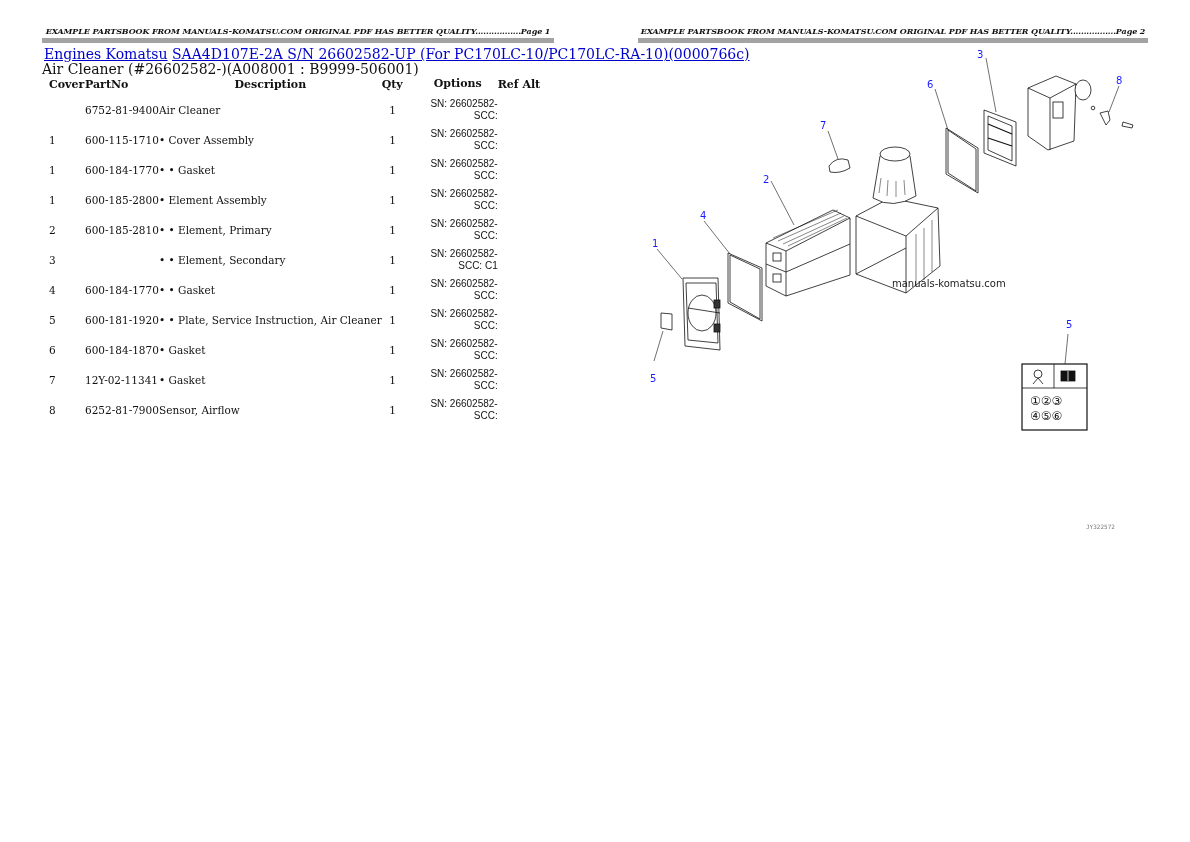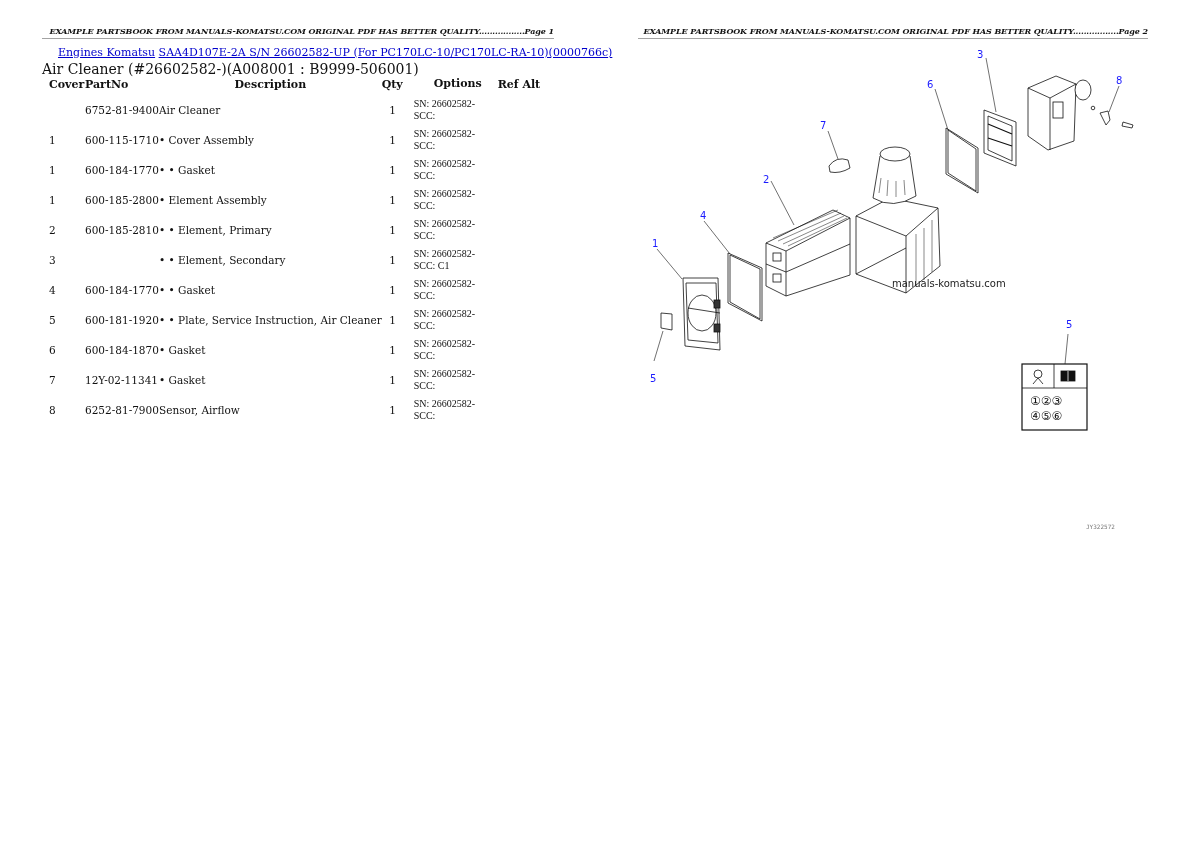--- a/index.html
+++ b/index.html
@@ -1,34 +1,34 @@
 <!DOCTYPE html>
 <html><head>
 <meta charset="utf-8">
 <style>
   html, body { margin:0; padding:0; background:#fff; }
   body { width:1190px; height:842px; position:relative; overflow:hidden;
          font-family:"DejaVu Serif", "Liberation Serif", serif; color:#111; }
   .page { position:absolute; top:0; height:842px; }
   .page1 { left:42px; width:512px; }
   .page2 { left:638px; width:510px; }
-  .hdr { position:absolute; top:26px; left:0; right:0; text-align:right;
+  .hdr { position:absolute; top:26px; left:0; right:0; text-align:center;
          font-size:8px; font-weight:bold; font-style:italic; padding-bottom:2px;
-         border-bottom:1px solid #a3a3a3; letter-spacing:-0.1px; }
-  .crumbs { position:absolute; top:46px; left:16px; font-size:11px; white-space:nowrap; }
+         border-bottom:5px solid #a3a3a3; letter-spacing:-0.1px; }
+  .crumbs { position:absolute; top:46px; left:2px; font-size:14px; white-space:nowrap; }
   .crumbs a { color:#0000cc; text-decoration:underline; }
   .subtitle { position:absolute; top:61px; left:0; font-size:14px; white-space:nowrap; }
   table.parts { position:absolute; top:76px; left:0; border-collapse:collapse; font-size:10.5px; }
   table.parts th { font-weight:bold; font-size:11px; text-align:left; padding:1px 0 4px 0; height:14px; }
   table.parts td { padding:0; height:30px; vertical-align:middle; }
   .c-item { width:36px; padding-left:7px !important; }
   .c-part { width:74px; }
   .c-desc { width:213px; white-space:nowrap;margin-left:20px; }
   .c-qty { width:22px; }
-  .c-opt { width:80px; font-family:Liberation Serif, serif; font-size:10px; line-height:12px; }
+  .c-opt { width:80px; font-family:Liberation Sans, sans-serif; font-size:10px; line-height:12px;text-align:right; }
   .c-ref { width:50px;margin-top:44px; }
   th.h-item { padding-left:7px !important; }
   th.h-qty { text-align:right; }
   th.h-desc { text-align:center !important; }
   .diagram { position:absolute; top:38px; left:0; width:510px; height:500px; }
   .callout { font-family:"DejaVu Sans","Liberation Sans",sans-serif; font-size:10px; fill:#1a1aff; }
   .watermark { font-family:"DejaVu Sans","Liberation Sans",sans-serif; font-size:10px; fill:#222; }
   .drawcode { font-family:"DejaVu Sans Mono","Liberation Mono",monospace; font-size:6px; fill:#777; }
 </style>
 </head>

